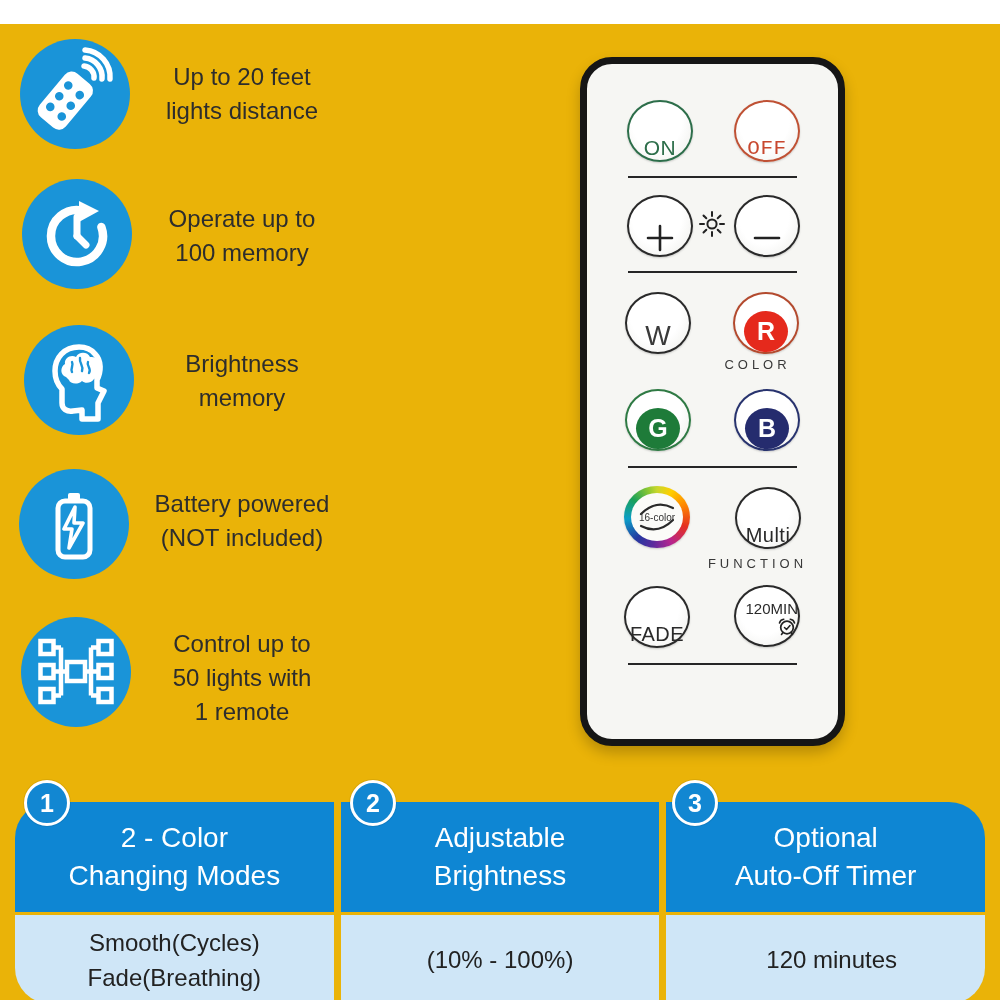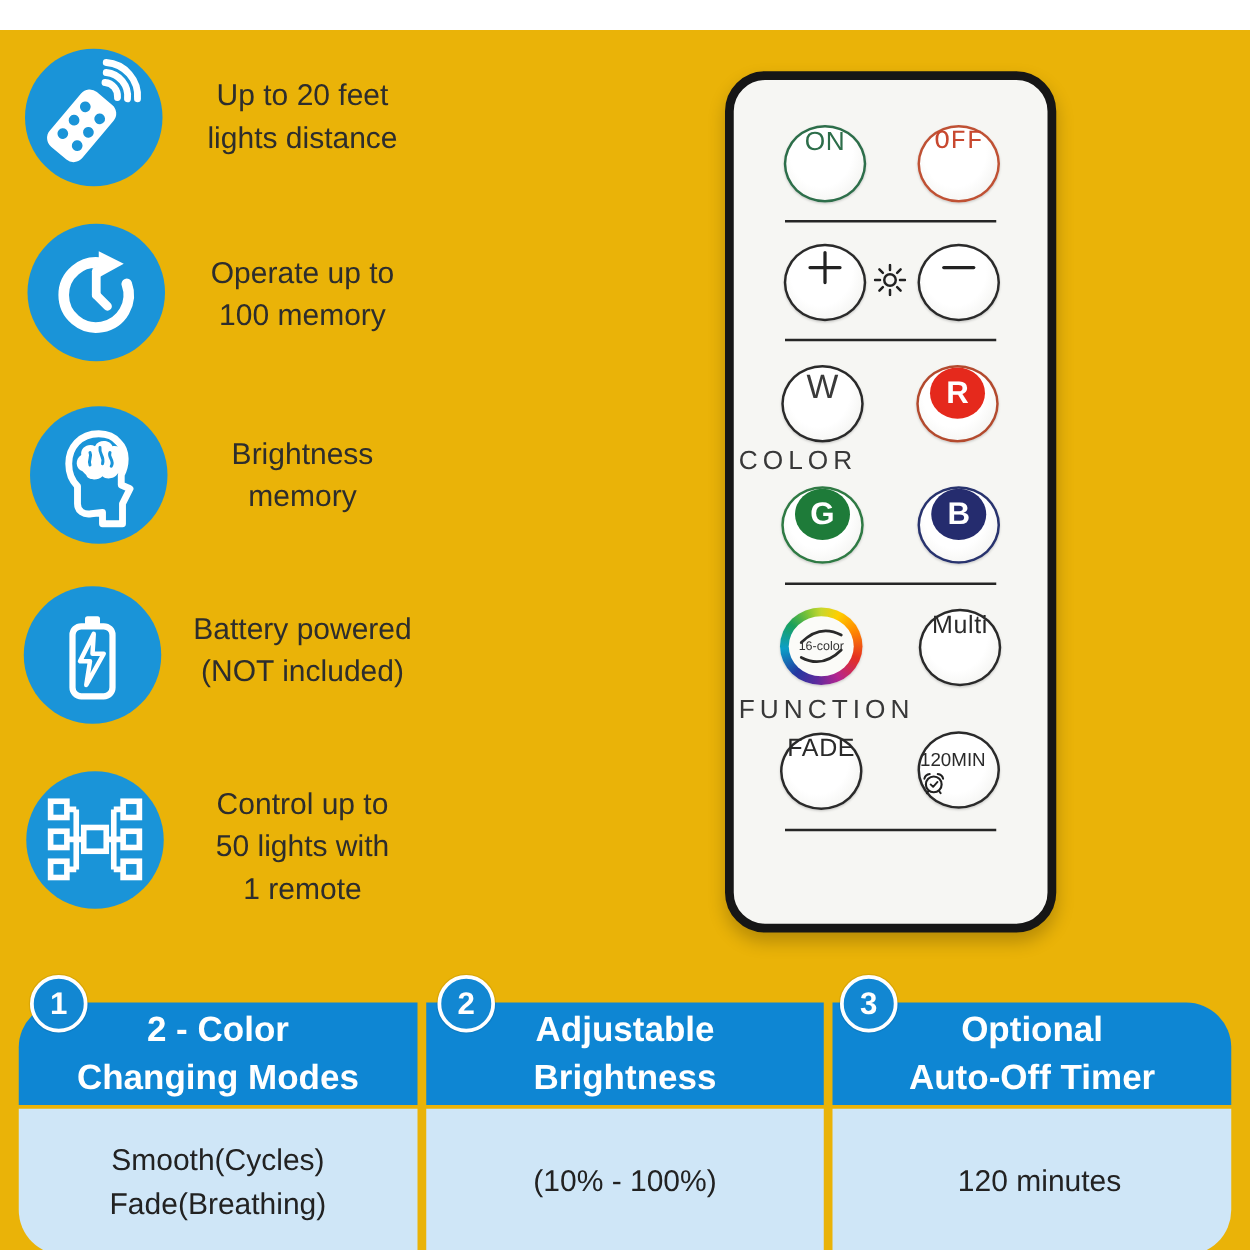--- a/index.html
+++ b/index.html
@@ -9,25 +9,25 @@
   .ficon{position:absolute;width:110px;height:110px;border-radius:50%;background:#1a94d8;
          display:flex;align-items:center;justify-content:center;}
   .ftext{position:absolute;width:230px;text-align:center;font-size:24px;line-height:34px;color:#2d2d2d;}
   
   .remote{position:absolute;left:580px;top:33px;width:265px;height:689px;box-sizing:border-box;
           background:#f6f6f3;border:7px solid #161616;border-radius:32px;
           box-shadow:0 7px 14px rgba(0,0,0,.22);}
   .rbtn{position:absolute;width:66px;height:62px;border-radius:50%;box-sizing:border-box;
         border:2px solid #2a2a2a;color:#2a2a2a;
         background:radial-gradient(ellipse at 45% 32%,#ffffff 52%,#ecece8 100%);
-        display:flex;align-items:flex-start;justify-content:center;
+        display:flex;align-items:flex-end;justify-content:center;
         box-shadow:0 1px 2px rgba(0,0,0,.18);}
   .divider{position:absolute;left:41px;width:169px;height:2px;background:#262626;}
-  .rlabel{position:absolute;left:0;width:100%;text-align:left;text-indent:4px;
-          font-size:21px;letter-spacing:4px;color:#383838;}
+  .rlabel{position:absolute;left:0;width:100%;text-align:center;text-indent:4px;
+          font-size:13px;letter-spacing:4px;color:#383838;padding-left:43px;}
   .onoff{font-size:21px;letter-spacing:.5px;}
   .btn-on{border-color:#2d6e4a;color:#2d6e4a;}
   .btn-off{border-color:#bf5134;color:#c8482f;}
   .ring-r{border-color:#b34a2e;}
   .ring-g{border-color:#2f7a44;}
   .ring-b{border-color:#28336e;}
   .dot{width:44px;height:41px;border-radius:50%;display:flex;align-items:center;justify-content:center;
        color:#fff;font-weight:bold;font-size:25px;}
   .dot-r{background:#e5291c;}
   .dot-g{background:#1e7b39;}
@@ -39,21 +39,21 @@
                    #5d2a9d 52%,#2438a0 62%,#0b9ec7 74%,#19a05a 85%,#8cc832 95%,#c8d72e 100%);
          box-shadow:0 1px 2px rgba(0,0,0,.18);}
   .btn16-inner{position:absolute;left:7px;top:7px;width:52px;height:48px;border-radius:50%;
                background:#fbfbf8;display:flex;align-items:center;justify-content:center;}
   .btn16-inner svg{position:absolute;left:0;top:0;}
   .btn16-txt{position:relative;font-size:10px;color:#333;z-index:2;}
   .btn120{flex-direction:column;font-size:15px;letter-spacing:0;gap:0;}
   
   .ftable{position:absolute;left:15px;top:778px;width:970px;height:202px;display:flex;gap:7px;}
   .fcol{flex:1;display:flex;flex-direction:column;gap:3px;}
-  .fhead{height:82px;background:#0e86d3;color:#fff;font-weight:bold;font-size:28px;line-height:38px;
+  .fhead{height:110px;background:#0e86d3;color:#fff;font-weight:normal;font-size:28px;line-height:38px;
          display:flex;flex-direction:column;align-items:center;justify-content:center;text-align:center;}
   .fbody{flex:1;background:#cfe6f7;color:#222;font-size:24px;line-height:35px;
          display:flex;flex-direction:column;align-items:center;justify-content:center;text-align:center;}
   .corner-tl{border-top-left-radius:36px;}
   .corner-tr{border-top-right-radius:36px;}
   .corner-bl{border-bottom-left-radius:36px;}
   .corner-br{border-bottom-right-radius:36px;padding-left:12px;}
   .badge{position:absolute;width:46px;height:46px;border-radius:50%;box-sizing:border-box;
          background:#1287d2;border:3px solid #ffffff;color:#fff;font-size:25px;font-weight:bold;
          display:flex;align-items:center;justify-content:center;z-index:3;

